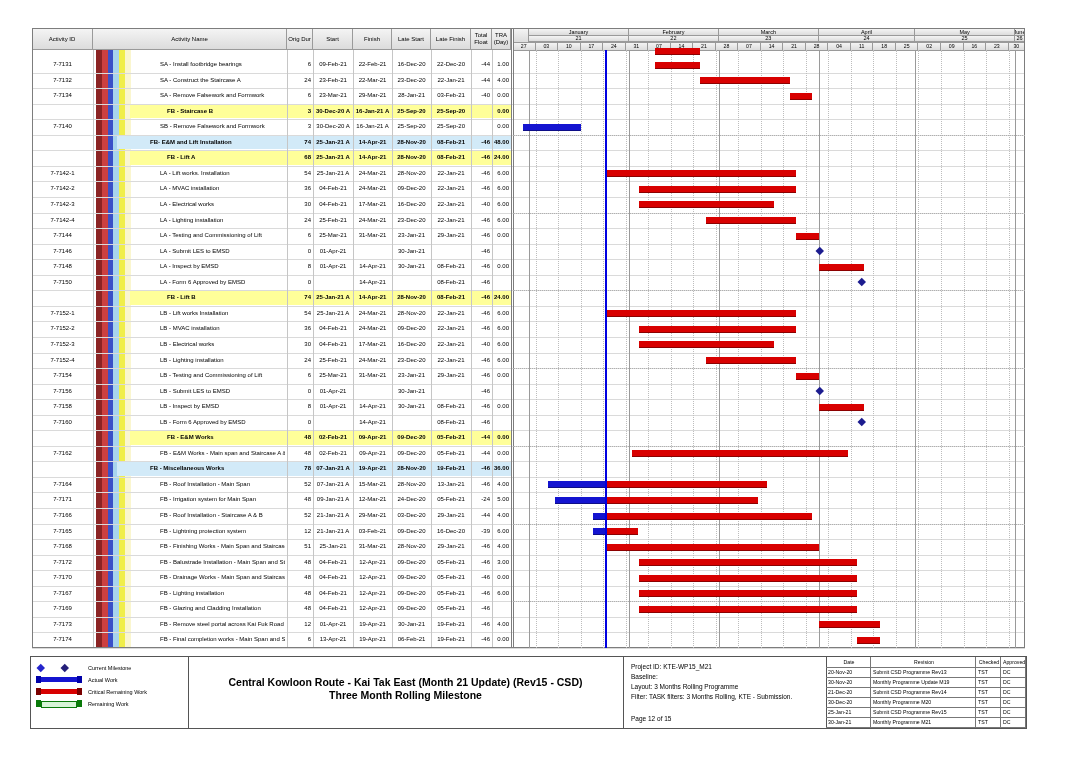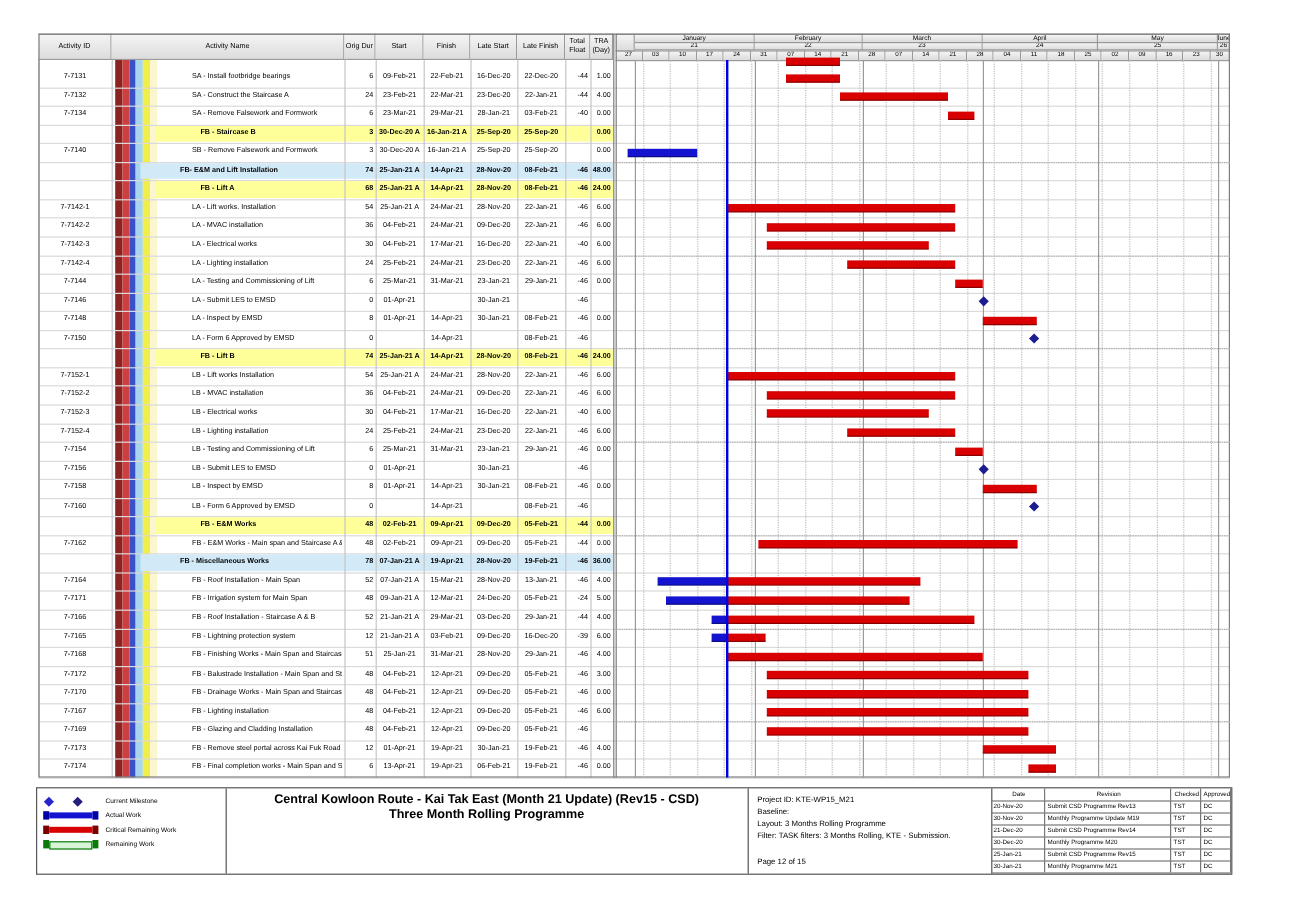--- a/index.html
+++ b/index.html
@@ -22,21 +22,21 @@
   .band{position:absolute;top:0;bottom:0;}
   .sumtext{font-weight:bold;}
   .boxborder{position:absolute;border:1px solid #7d7d7d;pointer-events:none;}
   #bottom{position:absolute;left:30px;top:656px;width:995px;height:71px;border:1px solid #555;background:#fff;}
   .bdiv{position:absolute;top:0;bottom:0;width:0;border-left:1px solid #555;}
   .legend-item{position:absolute;height:10px;font-size:5.5px;line-height:10px;}
   .legend-label{position:absolute;left:52px;top:0;white-space:nowrap;}
   .cap{position:absolute;width:5px;height:7px;top:1px;}
   .mid{position:absolute;height:5px;top:2px;left:5px;right:5px;}
   #title-box{position:absolute;left:157px;top:0;width:435px;height:69px;text-align:center;}
-  #title-box .t1{margin-top:3px;font-size:10.5px;font-weight:bold;line-height:13px;}
+  #title-box .t1{margin-top:19px;font-size:10.5px;font-weight:bold;line-height:13px;}
   #title-box .t2{font-size:10.5px;font-weight:bold;line-height:13px;}
   #info-box{position:absolute;left:592px;top:0;width:203px;height:69px;font-size:6.5px;line-height:10px;padding:5px 0 0 8px;box-sizing:border-box;}
   #rev-box{position:absolute;left:795px;top:0;width:200px;height:69px;font-size:5.2px;}
   .rev-row{position:absolute;left:0;width:200px;height:10px;line-height:10px;border-bottom:1px solid #777;}
   .rev-cell{position:absolute;top:0;height:10px;overflow:hidden;white-space:nowrap;padding-left:2px;box-sizing:border-box;border-right:1px solid #777;}
   .datadate{position:absolute;width:2px;background:#0000e0;}
   .stripe{position:absolute;}
 </style>
 </head>
 <body>
@@ -578,21 +578,21 @@
             <div class="cap" style="left: 0px; background: rgb(10, 122, 10);"></div>
             <div class="cap" style="left: 41px; background: rgb(10, 122, 10);"></div>
             <div class="mid" style="background: rgb(216, 245, 216); border: 1px solid rgb(10, 122, 10);"></div>
           </div>
           <div class="legend-label">Remaining Work</div>
         </div>
       </div>
     <div class="bdiv" style="left:157px"></div>
     <div id="title-box">
       <div class="t1">Central Kowloon Route - Kai Tak East (Month 21 Update) (Rev15 - CSD)</div>
-      <div class="t2">Three Month Rolling Programme</div>
+      <div class="t2">Three Month Rolling Milestone</div>
     </div>
     <div class="bdiv" style="left:592px"></div>
     <div id="info-box">
       <div>Project ID: KTE-WP15_M21</div>
       <div>Baseline:</div>
       <div>Layout: 3 Months Rolling Programme</div>
       <div>Filter: TASK filters: 3 Months Rolling, KTE - Submission.</div>
       <div style="margin-top:12px">Page 12 of 15</div>
     </div>
     <div class="bdiv" style="left:795px"></div>

